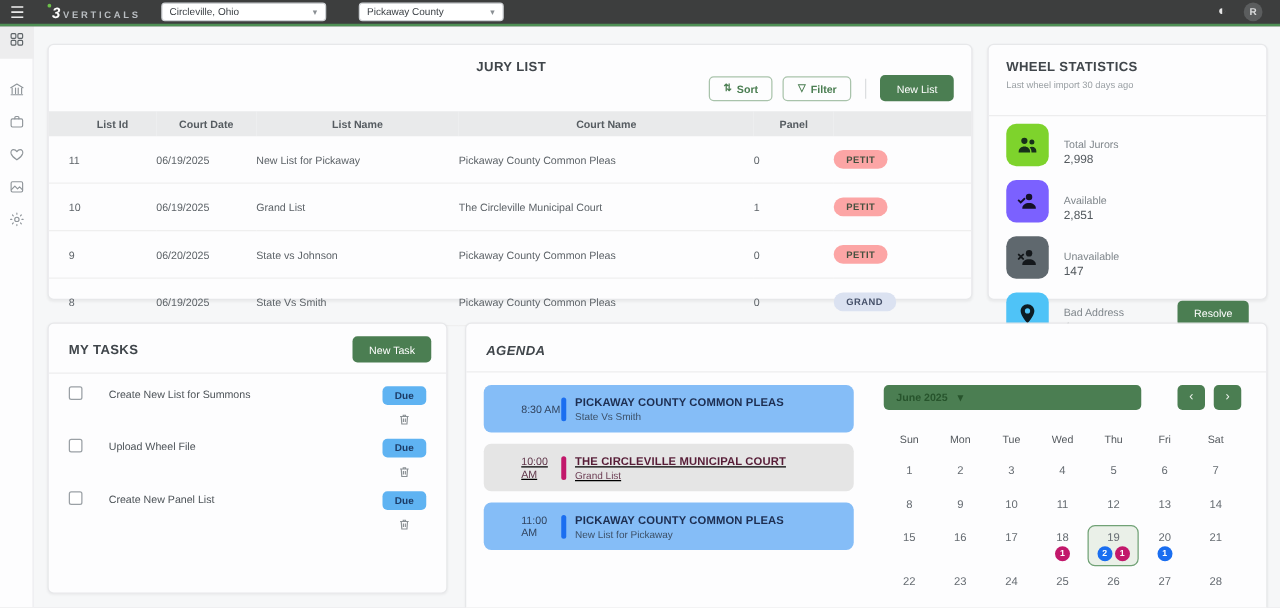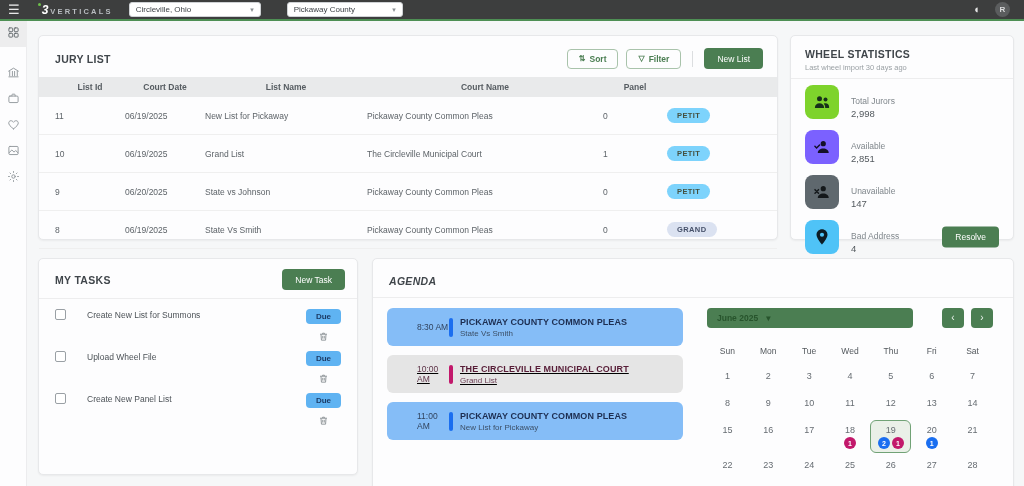--- a/index.html
+++ b/index.html
@@ -36,39 +36,39 @@
   
   .card { position:absolute; background:#fdfdfe; border:1px solid #e7e8ea; border-radius:5px; box-shadow:0 1px 2px rgba(0,0,0,.05); }
   #jury-card  { left:38px;  top:35px;  width:740px; height:205px; }
   #wheel-card { left:790px; top:35px;  width:224px; height:205px; }
   #tasks-card { left:38px;  top:258px; width:320px; height:217px; }
   #agenda-card{ left:372px; top:258px; width:642px; height:240px; overflow:hidden; }
 
   .card-title { font-size:10.5px; font-weight:bold; color:#40464b; letter-spacing:.3px; }
 
   
-  .jury-head { display:flex; align-items:center; padding:12px 14px 8px 16px; }
+  .jury-head { display:flex; align-items:center; padding:12px 14px 8px 16px;flex-direction:column; }
   .jury-actions { margin-left:auto; display:flex; align-items:center; gap:8px; }
   .btn-outline { display:flex; align-items:center; gap:4px; border:1px solid #a9c3ab; color:#4b7e52; background:#fdfdfe;
                  border-radius:4px; height:20px; padding:0 11px; font-size:8.5px; font-weight:bold; cursor:pointer; }
   .btn-outline .ico { font-size:8px; }
   .v-div { width:1px; height:16px; background:#dcdee0; margin:0 3px; }
   .btn-solid { background:#4b7e52; color:#fff; border:none; border-radius:4px; height:21px; padding:0 13px;
                font-size:8.5px; font-weight:normal; cursor:pointer; font-family:"Liberation Sans",sans-serif; }
   table.jury { width:calc(100% - 0px); border-collapse:collapse; table-layout:fixed; }
   table.jury th { background:#e9eaeb; color:#565c61; font-size:8.5px; text-align:center; font-weight:bold; padding:5px 0; }
   table.jury td { font-size:8.5px; color:#5d6368; padding:11px 0; border-bottom:1px solid #efefef; }
   table.jury th:first-child, table.jury td:first-child { padding-left:16px; }
   .col-id{width:86px;} .col-date{width:80px;} .col-list{width:162px;} .col-court{width:236px;} .col-panel{width:64px;} .col-badge{width:auto;}
   .pill { display:inline-block; padding:3px 10px; border-radius:9px; font-size:7.5px; font-weight:bold; letter-spacing:.4px; }
-  .pill.petit { background:#7dd3fc; color:#44503f; }
+  .pill.petit { background:#fca5a5; color:#44503f; }
   .pill.grand { background:#dbe2f1; color:#455069; }
 
   
-  .wheel-head { padding:12px 14px 6px 14px; border-bottom:1px solid #ededee; }
+  .wheel-head { padding:12px 14px 20px 14px; border-bottom:1px solid #ededee; }
   .wheel-sub { font-size:7.5px; color:#9aa0a4; margin-top:3px; }
   .stat-row { display:flex; align-items:flex-end; padding:6px 14px 5px 14px; position:relative; }
   .stat-icon { width:34px; height:34px; border-radius:8px; display:flex; align-items:center; justify-content:center; flex:0 0 34px; }
   .stat-icon svg { width:20px; height:20px; }
   .stat-green { background:#7ed32c; } .stat-purple { background:#7b61ff; }
   .stat-gray { background:#5f686e; } .stat-blue { background:#4fc3f7; }
   .stat-text { margin-left:12px; }
   .stat-label { font-size:8.5px; color:#7f868b; }
   .stat-value { font-size:9.5px; color:#53595e; margin-top:2px; }
   .resolve-btn { position:absolute; right:14px; top:50%; transform:translateY(-50%); }

